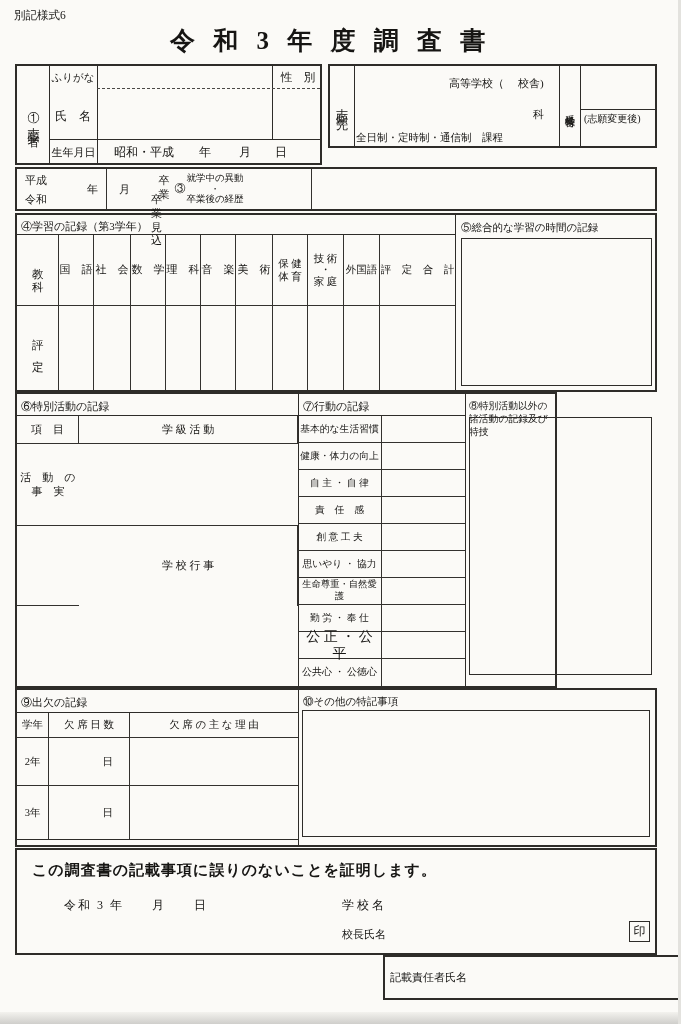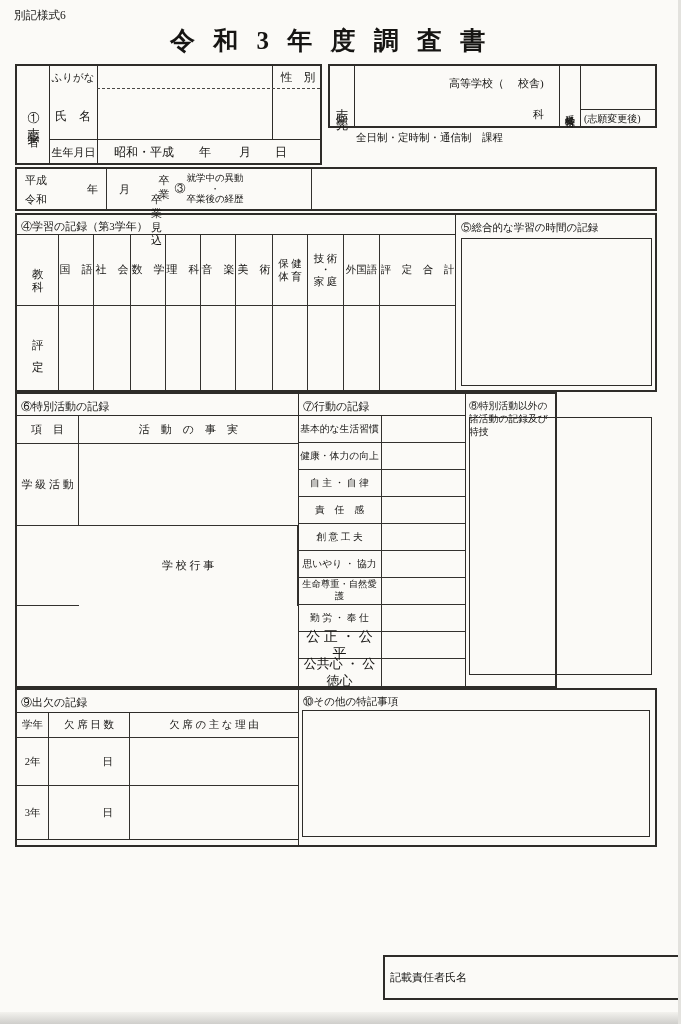--- a/index.html
+++ b/index.html
@@ -47,21 +47,21 @@
     <div class="abs ctr" style="left:33px;top:4px;width:46px;height:16px;font-size:10.5px;">ふりがな</div>
     <div class="abs ctr" style="left:33px;top:34px;width:46px;height:32px;font-size:12px;">氏　名</div>
     <div class="abs ctr" style="left:255px;top:3px;width:52px;height:16px;font-size:11.5px;">性　別</div>
     <div class="abs" style="left:33px;top:79px;width:47px;text-align:center;font-size:11px;">生年月日</div>
     <div class="abs" style="left:97px;top:78px;font-size:12px;">昭和・平成</div>
     <div class="abs" style="left:182px;top:78px;font-size:12px;">年</div>
     <div class="abs" style="left:222px;top:78px;font-size:12px;">月</div>
     <div class="abs" style="left:258px;top:78px;font-size:12px;">日</div>
   </div>
 
-  <div class="abs bx" style="left:328px;top:64px;width:329px;height:64px;">
+  <div class="abs bx" style="left:328px;top:64px;width:329px;height:84px;">
     <div class="vline" style="left:24px;"></div>
     <div class="vline" style="left:229px;"></div>
     <div class="vline" style="left:250px;"></div>
     <div class="abs" style="left:250px;right:0;top:43px;border-top:1.2px solid #2e2c29;"></div>
     <div class="abs vt ctr" style="left:0px;top:6px;width:23px;height:68px;font-size:12px;letter-spacing:5px;">志願先</div>
     <div class="abs" style="left:119px;top:10px;font-size:11px;">高等学校（</div>
     <div class="abs" style="left:188px;top:10px;font-size:11px;">校舎)</div>
     <div class="abs" style="left:203px;top:41px;font-size:11px;">科</div>
     <div class="abs" style="left:26px;top:65px;font-size:10.5px;">全日制・定時制・通信制　課程</div>
     <div class="abs vt ctr" style="left:229px;top:4px;width:21px;height:76px;font-size:10.5px;letter-spacing:1px;">受検番号</div>
@@ -125,22 +125,22 @@
   </div>
 
   <div class="abs bx" style="left:15px;top:392px;width:542px;height:296px;">
     <div class="vline" style="left:281px;"></div>
     <div class="vline" style="left:448px;"></div>
 
     <div class="abs" style="left:4px;top:5px;font-size:11px;">⑥特別活動の記録</div>
     <div class="abs grid" style="left:0;top:21px;width:281px;height:271px;border-top:1.3px solid #2e2c29;
          grid-template-columns:62px 1fr;grid-template-rows:28px 82px 80px 1fr;">
       <div class="cell" style="font-size:11px;">項　目</div>
+      <div class="cell" style="font-size:11px;">学 級 活 動</div>
       <div class="cell nr" style="font-size:11px;">活　動　の　事　実</div>
-      <div class="cell" style="font-size:11px;">学 級 活 動</div>
       <div class="cell nr"></div>
       <div class="cell nr"></div>
       <div class="cell nb" style="font-size:11px;">学 校 行 事</div>
       <div class="cell nr nb"></div>
     </div>
 
     <div class="abs" style="left:286px;top:5px;font-size:11px;">⑦行動の記録</div>
     <div class="abs grid" style="left:281px;top:21px;width:167px;height:270px;border-top:1.3px solid #2e2c29;
          grid-template-columns:84px 1fr;grid-auto-rows:27px;">
       <div class="cell" style="font-size:9.8px;">基本的な生活習慣</div>
@@ -154,21 +154,21 @@
       <div class="cell" style="font-size:9.8px;">創 意 工 夫</div>
       <div class="cell nr"></div>
       <div class="cell" style="font-size:9.8px;">思いやり ・ 協力</div>
       <div class="cell nr"></div>
       <div class="cell" style="font-size:9.3px;">生命尊重・自然愛護</div>
       <div class="cell nr"></div>
       <div class="cell" style="font-size:9.8px;">勤 労 ・ 奉 仕</div>
       <div class="cell nr"></div>
       <div class="cell" style="font-size:14px;">公 正 ・ 公 平</div>
       <div class="cell nr"></div>
-      <div class="cell nb" style="font-size:13px;">公共心 ・ 公徳心</div>
+      <div class="cell nb" style="font-size:10px;">公共心 ・ 公徳心</div>
       <div class="cell nr nb"></div>
     </div>
 
     <div class="abs" style="left:452px;top:6px;font-size:9.8px;">⑧特別活動以外の諸活動の記録及び特技</div>
     <div class="abs bx1" style="left:452px;top:23px;width:183px;height:258px;"></div>
   </div>
 
   <div class="abs bx" style="left:15px;top:688px;width:642px;height:159px;">
     <div class="vline" style="left:281px;"></div>
 
@@ -185,20 +185,27 @@
 
       <div class="cell nb" style="font-size:10.5px;">3年</div>
       <div class="cell nb" style="justify-content:flex-end;padding-right:16px;font-size:10.5px;">日</div>
       <div class="cell nr nb"></div>
     </div>
 
     <div class="abs" style="left:286px;top:5px;font-size:10.5px;">⑩その他の特記事項</div>
     <div class="abs bx1" style="left:285px;top:20px;width:348px;height:127px;"></div>
   </div>
 
+  <div class="abs bx" style="left:15px;top:848px;width:642px;height:107px;">
+    <div class="abs" style="left:15px;top:11px;font-size:15px;font-weight:bold;letter-spacing:1px;">この調査書の記載事項に誤りのないことを証明します。</div>
+    <div class="abs" style="left:47px;top:47px;font-size:12px;letter-spacing:2px;">令和 3 年　　月　　日</div>
+    <div class="abs" style="left:325px;top:47px;font-size:12px;">学 校 名</div>
+    <div class="abs" style="left:325px;top:77px;font-size:11px;">校長氏名</div>
+    <div class="abs ctr" style="left:612px;top:71px;width:21px;height:21px;border:1.5px solid #2e2c29;font-size:12px;">印</div>
+  </div>
 
   <div class="abs bx" style="left:383px;top:955px;width:302px;height:45px;">
     <div class="abs" style="left:5px;top:13px;font-size:11px;">記載責任者氏名</div>
   </div>
 
   <div class="scan-bottom"></div>
   <div class="scan-right"></div>
 </div>
 
 </body></html>

